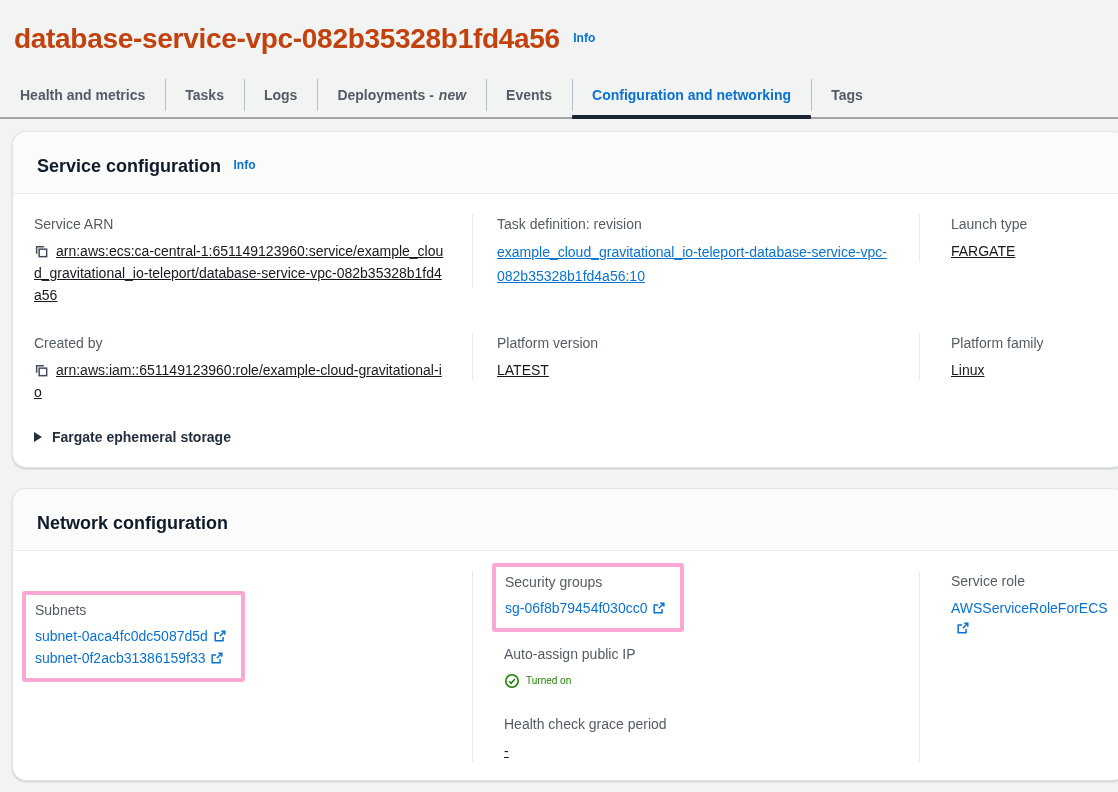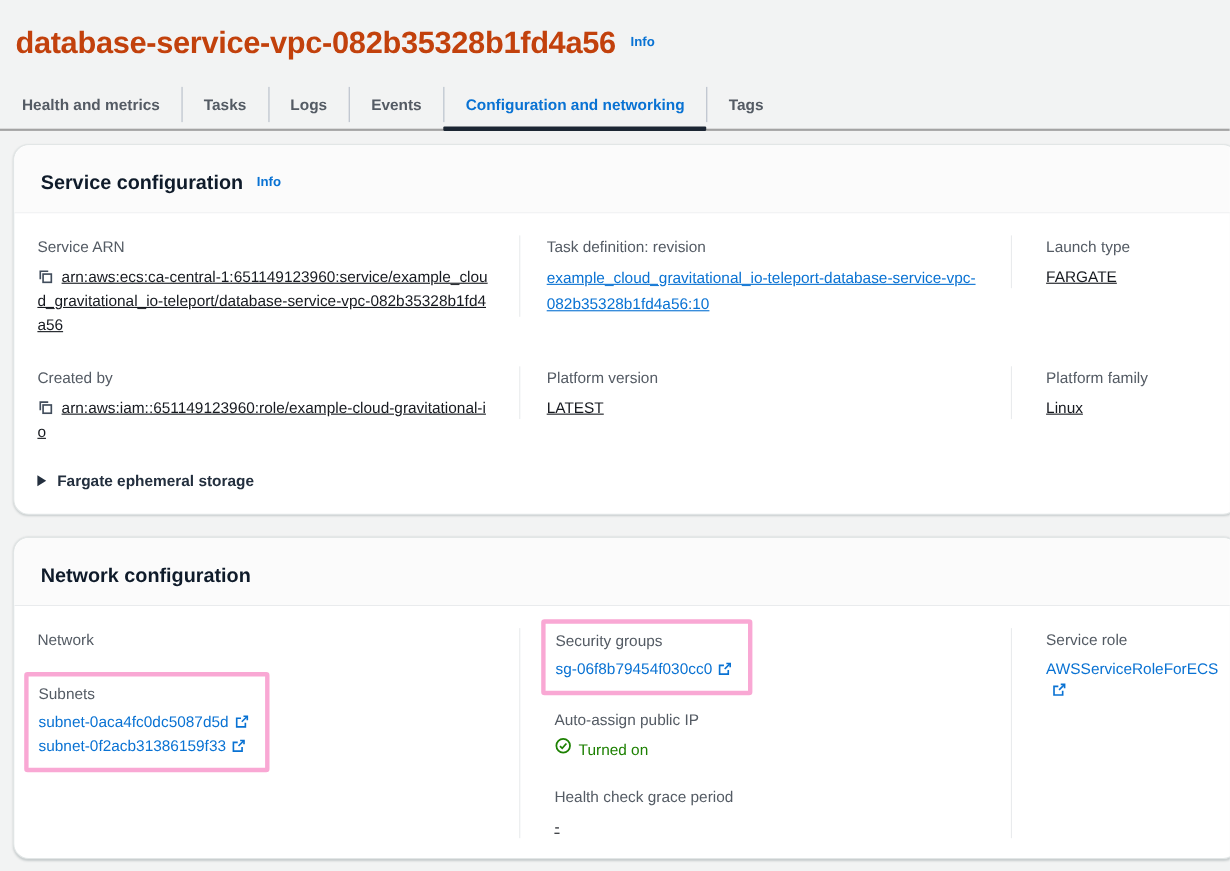--- a/index.html
+++ b/index.html
@@ -55,40 +55,44 @@
   .net-body { padding:20px 0 18px 0; min-height:216px; }
   .net-cols { display:grid; grid-template-columns:459px 447px 1fr; align-items:stretch; }
   .net-cols .cell + .cell { border-left:1px solid #e9ebed; }
 
   .red-box { display:inline-block; border:4px solid #f9a8d4; border-radius:3px; padding:5px 14px 9px 9px; }
   .red-box .field-label { margin-bottom:5px; }
   .red-box-subnets { margin:-2px 0 0 -12px; }
   .red-box-sg { margin:-8px 0 12px -12px; }
   .subnet-link { display:block; }
 
-  .status-on { color:#1d8102; font-size:14px; line-height:22px; font-weight:400; display:flex; align-items:flex-start; }
+  .status-on { color:#1d8102; font-size:10px; line-height:22px; font-weight:400; display:flex; align-items:center; }
   .status-icon { margin-right:6px; line-height:0; }
 </style>
 </head>
 <body>
 
 <div class="title-row">
   <h1 class="page-title">database-service-vpc-082b35328b1fd4a56</h1>
   <a class="info-link">Info</a>
 </div>
 
 <div class="tabs">
   <div class="tab">
       <span>Health and metrics</span>
     </div>
   <div class="tab">
       <span>Tasks</span>
     </div>
   <div class="tab">
       <span>Logs</span>
+    </div>
+  <div class="tab">
+      <span>Deployments -</span>
+      <em>new</em>
     </div>
   <div class="tab">
       <span>Events</span>
     </div>
   <div class="tab active">
       <span>Configuration and networking</span>
     </div>
   <div class="tab">
       <span>Tags</span>
     </div>
@@ -149,21 +153,20 @@
 
 <div class="card">
   <div class="card-header">
     <h2 class="card-title">Network configuration</h2>
   </div>
   <div class="net-body">
     <div class="net-cols">
 
       <div class="cell">
         <div class="field">
-          <div class="field-label">Network</div>
         </div>
         <div class="red-box red-box-subnets">
           <div class="field-label">Subnets</div>
           <div class="subnet-link"><a class="res-link">subnet-0aca4fc0dc5087d5d</a><span class="ext-icon"><svg width="14" height="14" viewBox="0 0 16 16" fill="none" stroke="#0972d3" stroke-width="1.7">
                   <path d="M9.5 2.5h4v4"></path>
                   <path d="M13.3 2.7L7.8 8.2"></path>
                   <path d="M11.5 9.2v4.3h-9v-9H7"></path>
                 </svg></span></div>
           <div class="subnet-link"><a class="res-link">subnet-0f2acb31386159f33</a><span class="ext-icon"><svg width="14" height="14" viewBox="0 0 16 16" fill="none" stroke="#0972d3" stroke-width="1.7">
                   <path d="M9.5 2.5h4v4"></path>

